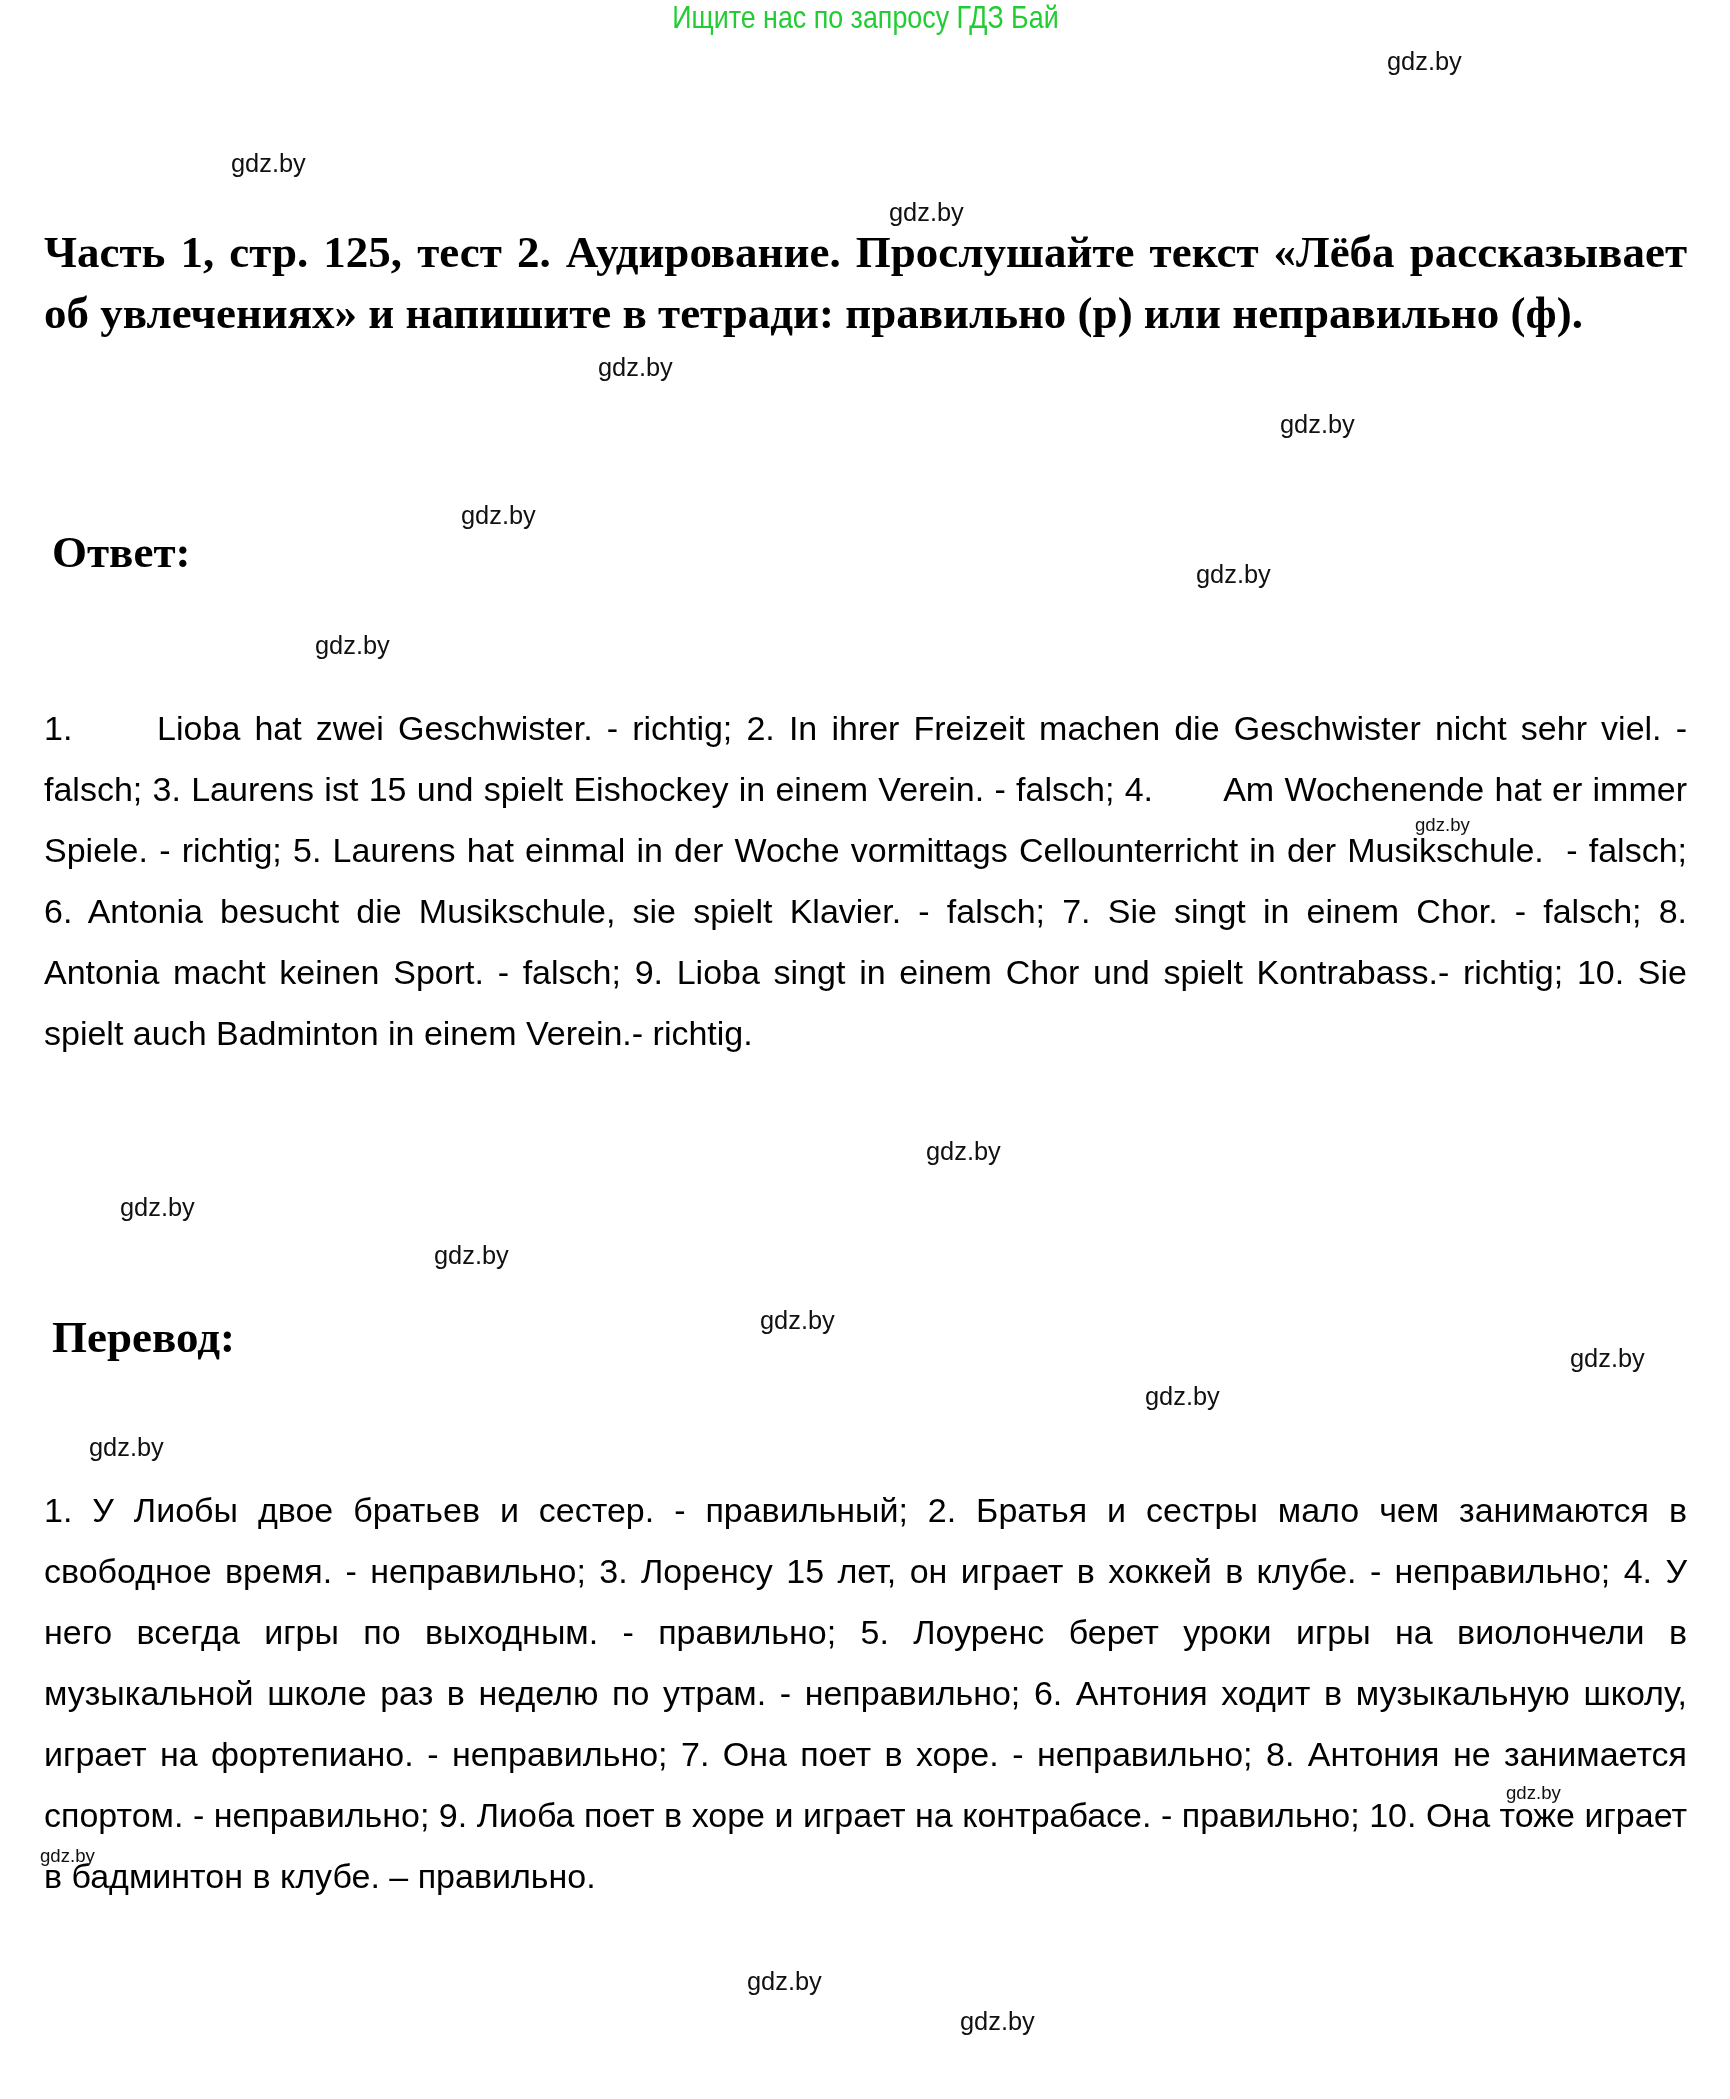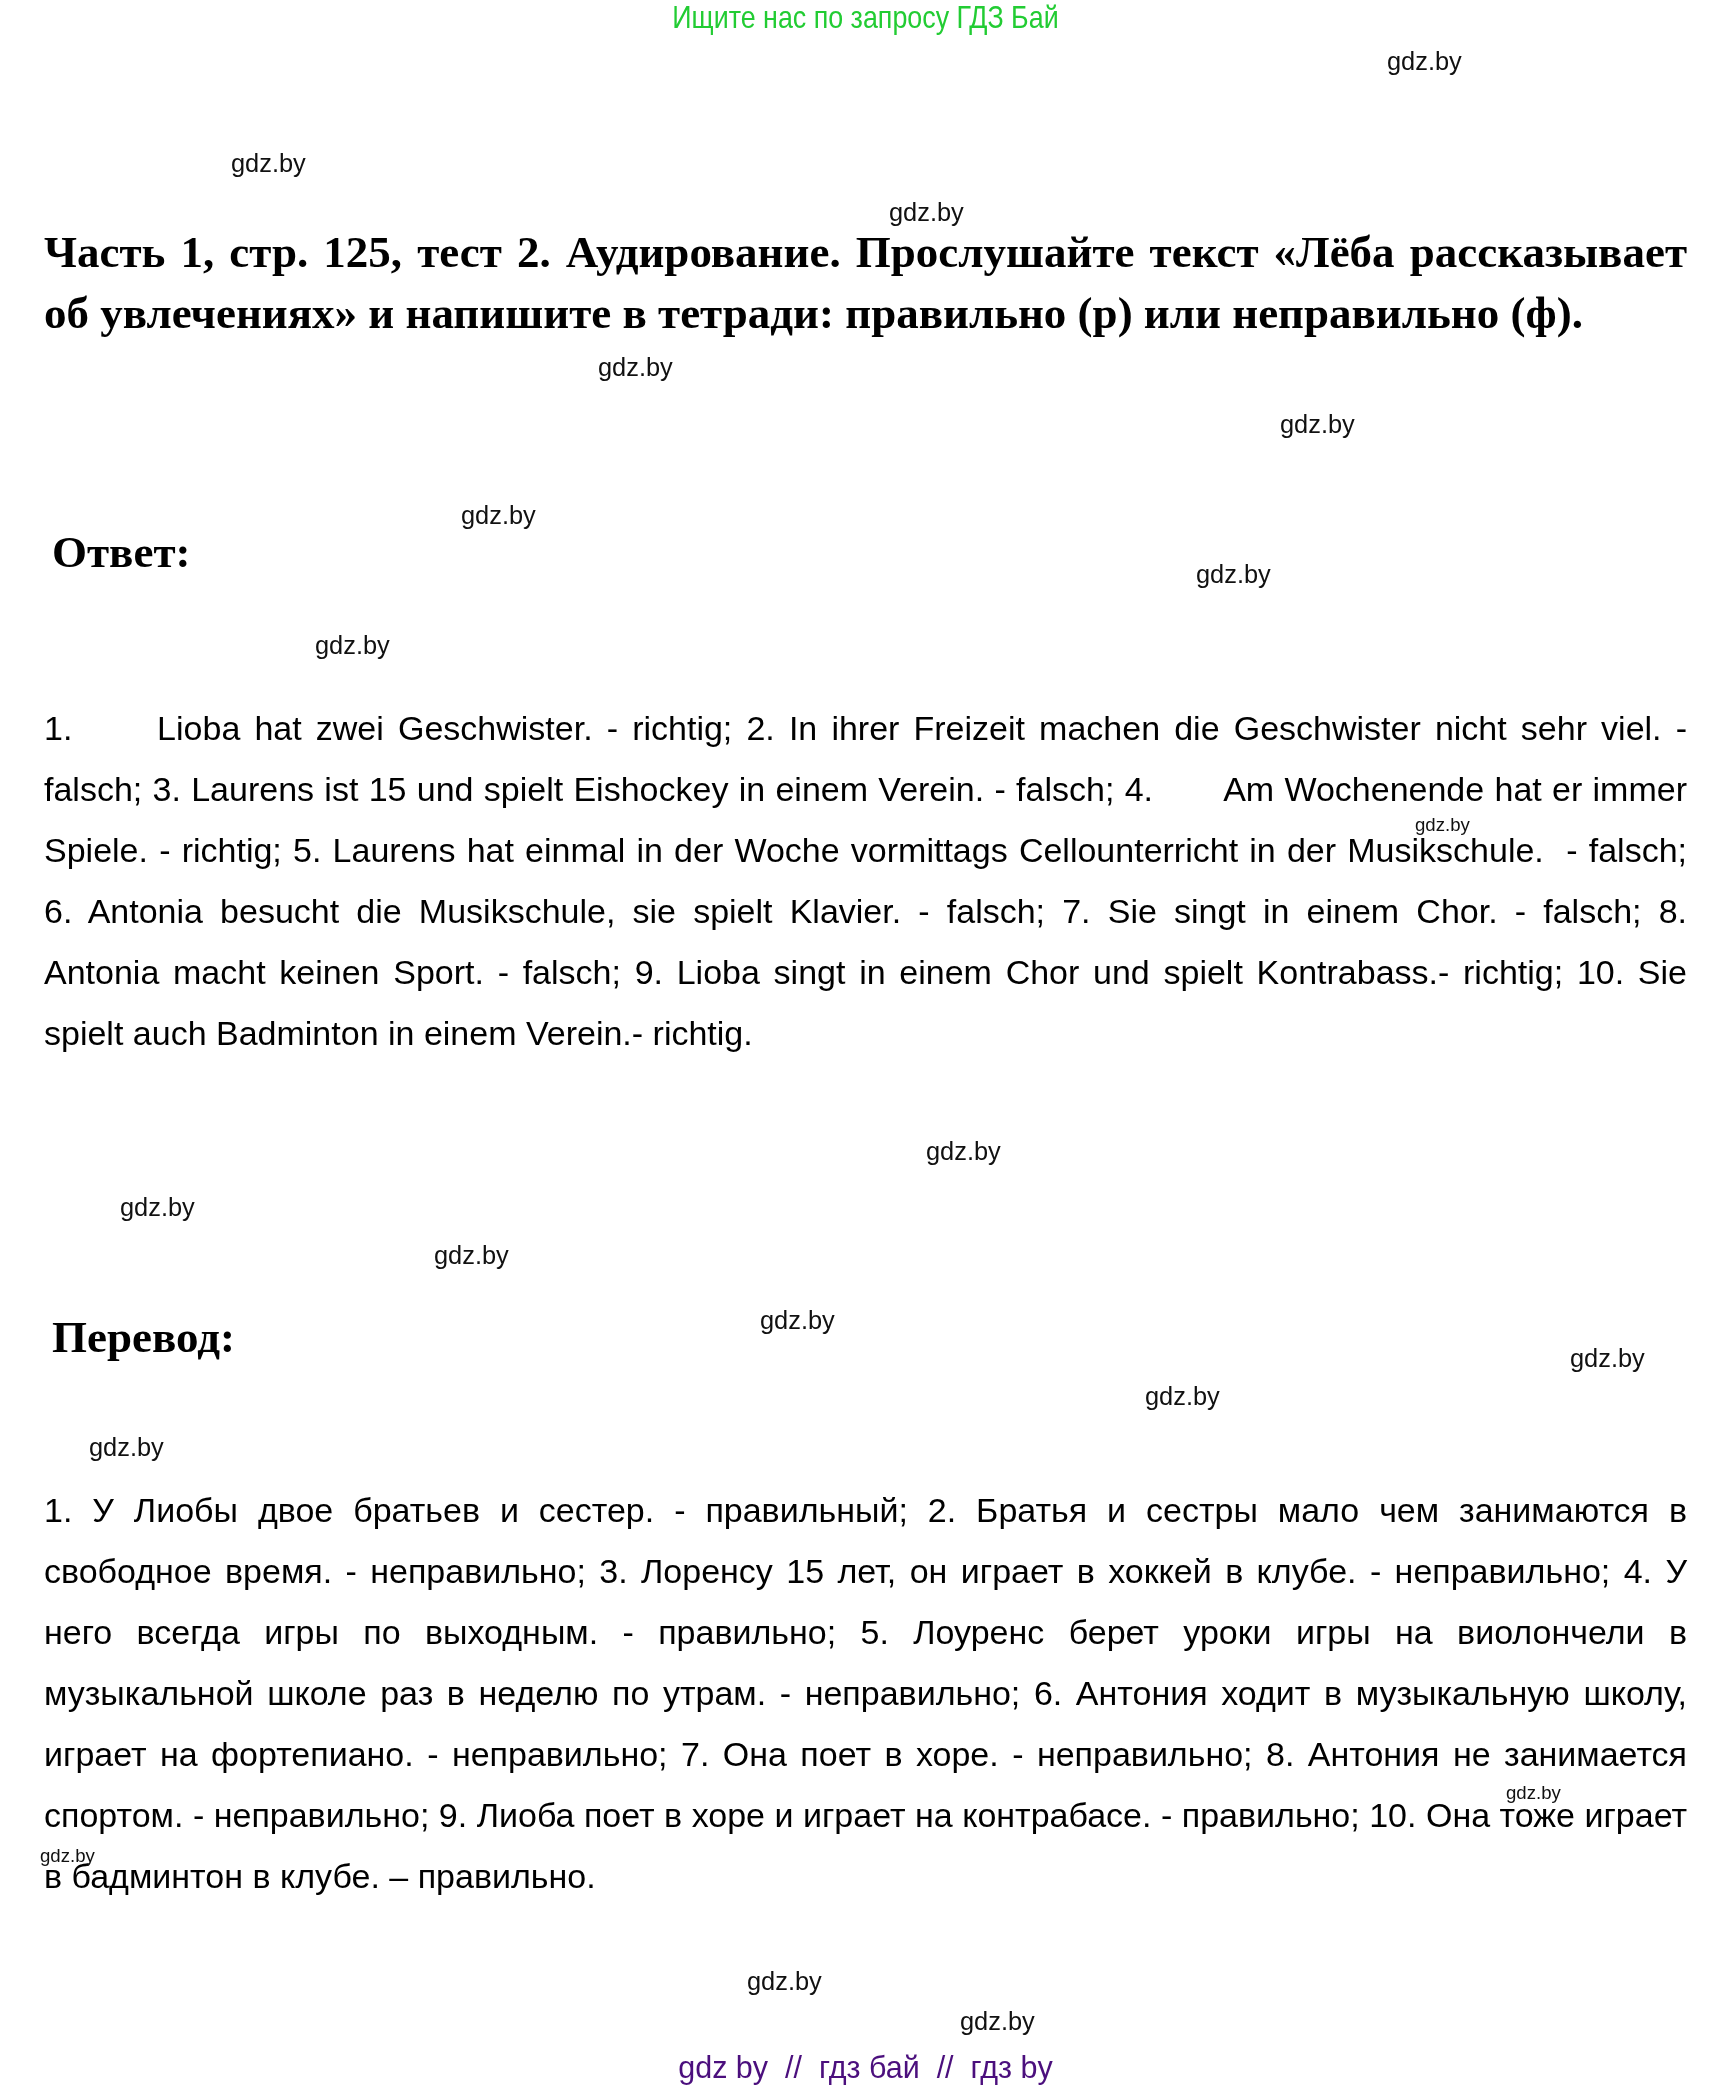--- a/index.html
+++ b/index.html
@@ -75,15 +75,14 @@
       <span class="wm" style="left: 760px; top: 1306px;">gdz.by</span>
       <span class="wm" style="left: 1570px; top: 1344px;">gdz.by</span>
       <span class="wm" style="left: 1145px; top: 1382px;">gdz.by</span>
       <span class="wm" style="left: 89px; top: 1433px;">gdz.by</span>
       <span class="wm small" style="left: 1506px; top: 1783px;">gdz.by</span>
       <span class="wm small" style="left: 40px; top: 1846px;">gdz.by</span>
       <span class="wm" style="left: 747px; top: 1967px;">gdz.by</span>
       <span class="wm" style="left: 960px; top: 2007px;">gdz.by</span>
     </div>
 
-  <div class="footer">gdz by  //  гдз бай  //  гдз by</div>
 </div>
 
 
 </body></html>

